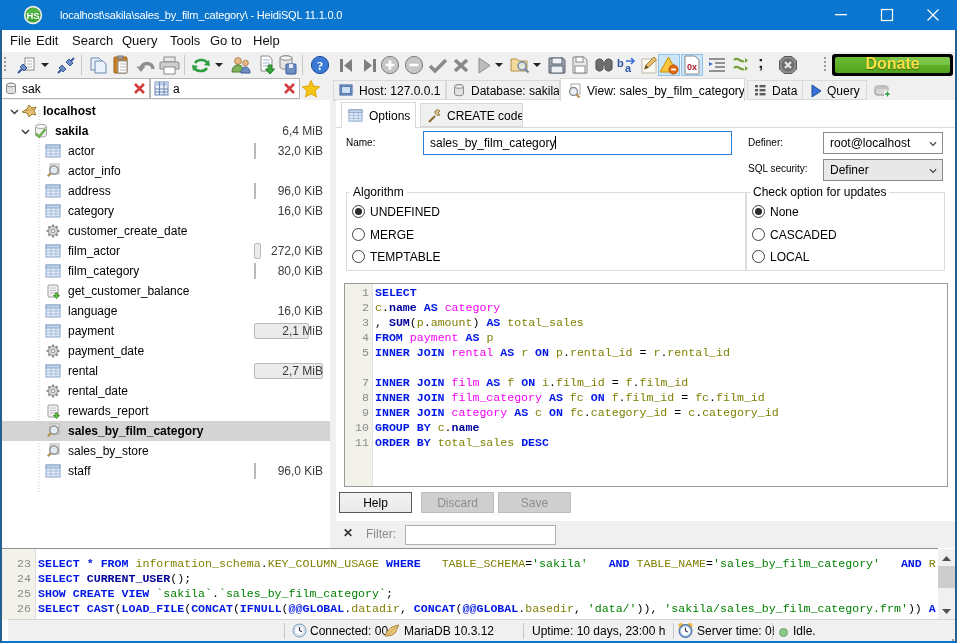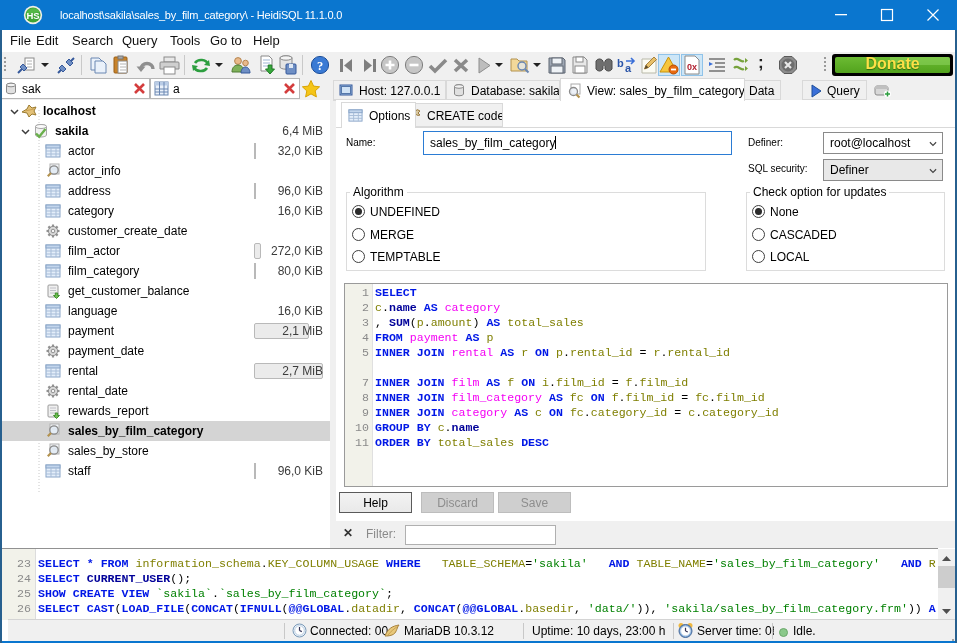--- a/index.html
+++ b/index.html
@@ -342,21 +342,21 @@
     <div class="lbl" style="left:24px">Database: sakila</div>
   </div>
   <div class="mtab act" style="left:560px;width:185px;">
     <svg style="position:absolute;left:6px;top:4px" width="16" height="16" viewBox="0 0 16 16">
         <rect x="4" y="1" width="9" height="10" fill="#fff" stroke="#aaa"></rect>
         <circle cx="6.5" cy="8.5" r="4" fill="#e8eef5" fill-opacity="0.8" stroke="#8a8a8a" stroke-width="1.3"></circle>
         <path d="M9.5 11.5 l3 3" stroke="#b3924e" stroke-width="2.2"></path>
       </svg>
     <div class="lbl" style="left:26px">View: sales_by_film_category</div>
   </div>
-  <div class="mtab" style="left:724px;width:57px;padding-left:44px;">
+  <div class="mtab" style="left:747px;width:57px;padding-left:44px;">
     <svg style="position:absolute;left:6px;top:3px" width="13" height="14" viewBox="0 0 13 14">
         <g fill="#5a5a5a">
           <rect x="1" y="1" width="3" height="2.4"></rect>
           <rect x="5.5" y="1" width="6" height="2.4"></rect>
           <rect x="1" y="5" width="3" height="2.4"></rect>
           <rect x="5.5" y="5" width="6" height="2.4"></rect>
           <rect x="1" y="9" width="3" height="2.4"></rect>
           <rect x="5.5" y="9" width="6" height="2.4"></rect>
         </g>
       </svg>
@@ -576,21 +576,21 @@
         <span class="sz">96,0 KiB</span>
       </div>
   </div>
   <div class="abs" id="rpanel">
     <div class="stab act" style="left:5px;width:75px;">
       <svg style="position:absolute;left:6px;top:5px" width="15" height="15" viewBox="0 0 16 16">
           <use href="#ic-table"></use>
         </svg>
       <div style="position:absolute;left:27px;top:6px">Options</div>
     </div>
-    <div class="stab" style="left:64px;width:103px;text-align:center;">
+    <div class="stab" style="left:84px;width:103px;text-align:center;">
       <svg style="position:absolute;left:6px;top:4px" width="16" height="16" viewBox="0 0 16 16">
           <path d="M2 14 l6-6" stroke="#8a6a30" stroke-width="2"></path>
           <path d="M8 3 a3.5 3.5 0 0 1 5 0 l-2 2 2 2 a3.5 3.5 0 0 1 -5 -4z" fill="#d8c8a0" stroke="#9a7a40"></path>
         </svg>
       <div style="position:absolute;left:26px;top:5px">CREATE code</div>
     </div>
     <div id="stabline"></div>
     <div class="flabel" style="left:10px;top:37px">Name:</div>
     <div style="position:absolute;left:87px;top:31px;width:309px;height:24px;border:1px solid #2b7cd4;box-sizing:border-box;background:#fff;">
       <div style="position:absolute;left:6px;top:4px;font-size:12px;">sales_by_film_category<span style="display:inline-block;width:1px;height:13px;background:#000;vertical-align:-2px"></span></div>
@@ -602,21 +602,21 @@
           <path d="M1 2 l3.5 3.5 L8 2" fill="none" stroke="#444" stroke-width="1.3"></path>
         </svg>
     </div>
     <div class="flabel" style="left:412px;top:63px">SQL security:</div>
     <div class="combo" style="left:487px;top:59px;width:120px;background:#e8e8e8;">
       <div class="cv">Definer</div>
       <svg class="ca" width="9" height="8" viewBox="0 0 9 8">
           <path d="M1 2 l3.5 3.5 L8 2" fill="none" stroke="#444" stroke-width="1.3"></path>
         </svg>
     </div>
-    <div class="gbox" style="left:10px;top:92px;width:360px;height:79px;">
+    <div class="gbox" style="left:10px;top:92px;width:400px;height:79px;">
         <div class="glbl">Algorithm</div>
       </div>
     <div class="radio on" style="left:16px;top:105px"></div>
       <div class="rlbl" style="left:34px;top:105px">UNDEFINED</div>
     <div class="radio" style="left:16px;top:128px"></div>
       <div class="rlbl" style="left:34px;top:128px">MERGE</div>
     <div class="radio" style="left:16px;top:150px"></div>
       <div class="rlbl" style="left:34px;top:150px">TEMPTABLE</div>
     <div class="gbox" style="left:410px;top:92px;width:199px;height:79px;">
         <div class="glbl">Check option for updates</div>

